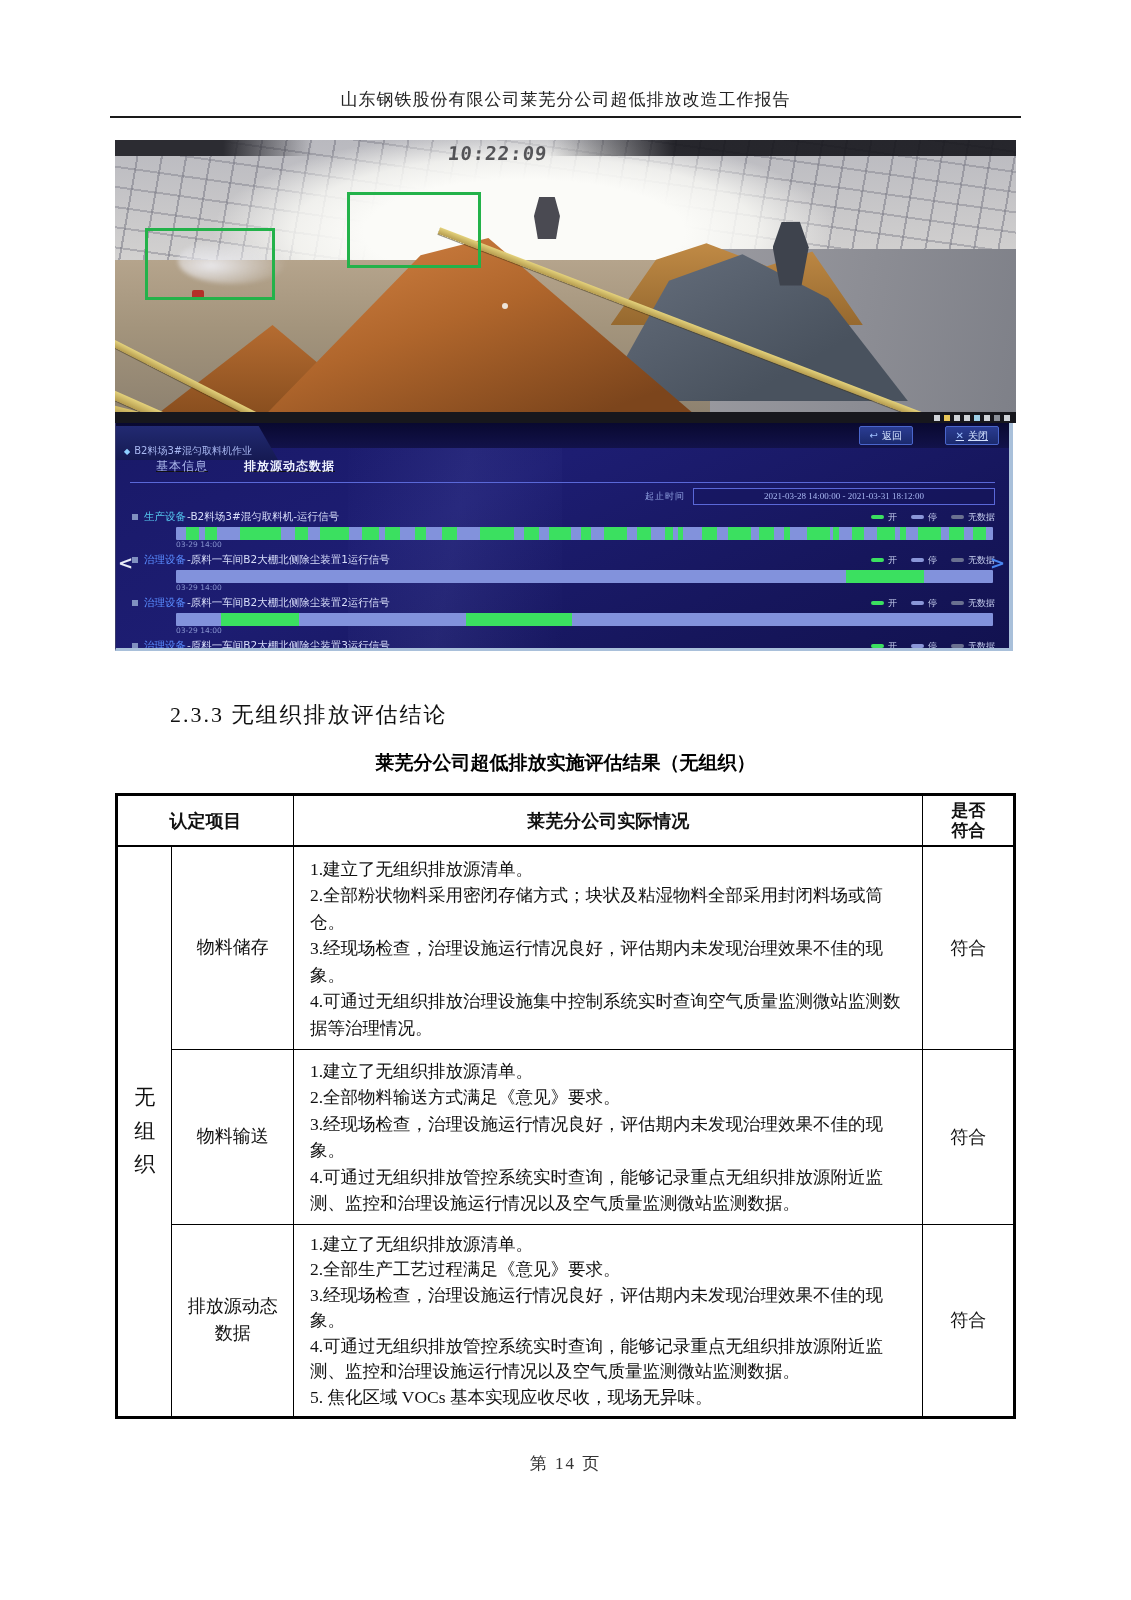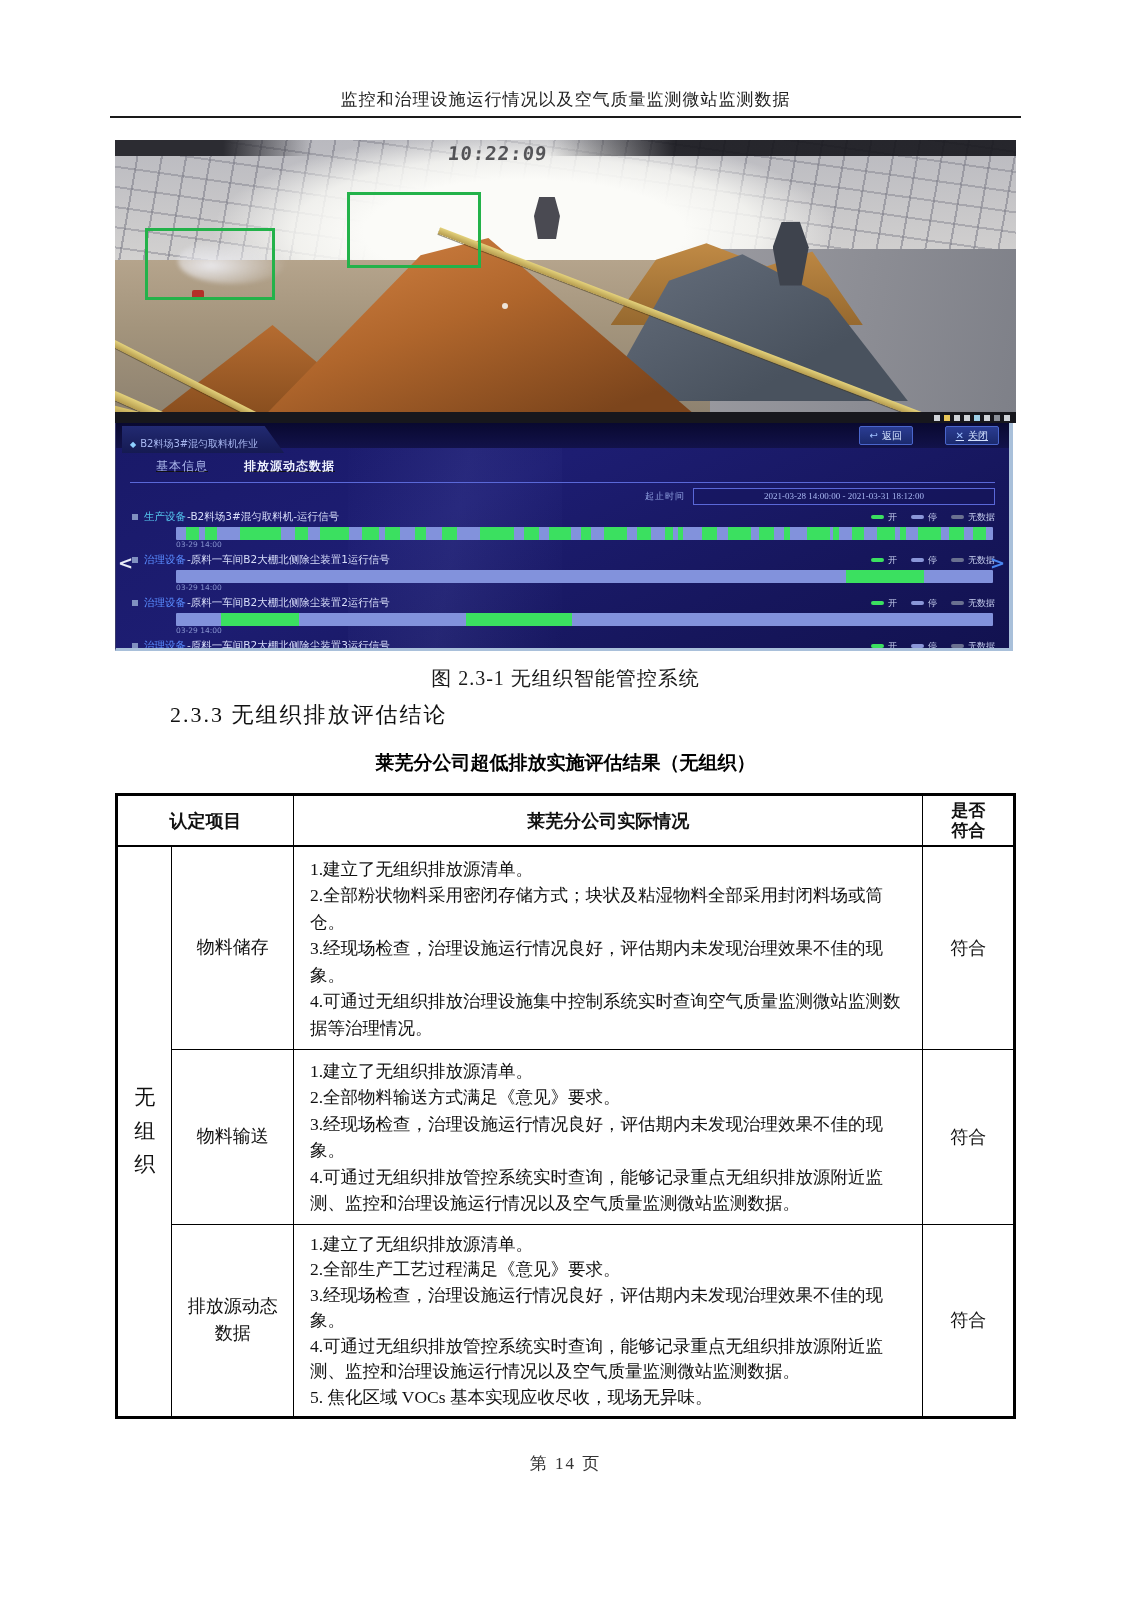--- a/index.html
+++ b/index.html
@@ -65,21 +65,21 @@
   .strip .chips i{display:block;width:6px;height:6px;background:#cfd3d8;}
   .strip .chips i:nth-child(2){background:#e8c75a}.strip .chips i:nth-child(5){background:#9fd0e8}
   .strip .chips i:nth-child(7){background:#8a8f98}
 
   
   .panel{position:relative;width:893px;height:225px;overflow:hidden;
     border-right:4px solid #a9c0da;border-bottom:3px solid #a9c0da;border-left:1px solid #3a3a6a;
     background:linear-gradient(155deg,#191968 0%,#1d1d72 38%,#16165c 75%,#121250 100%);}
   .panel-sheen{position:absolute;left:26%;top:0;width:24%;height:100%;background:linear-gradient(100deg,rgba(255,255,255,0) 0,rgba(140,150,230,.10) 50%,rgba(255,255,255,0) 100%);}
   .panel-titlebar{position:relative;height:25px;background:linear-gradient(#090930,#12124a);font-family:"DejaVu Sans",sans-serif;}
-  .win-tab{position:absolute;left:6px;top:3px;height:19px;line-height:19px;padding:8px 26px 0 8px;
+  .win-tab{position:absolute;left:0;top:3px;height:19px;line-height:19px;padding:15px 26px 0 8px;
     background:linear-gradient(#222a72,#151a52);color:#a9b8f2;font-size:10px;
     clip-path:polygon(0 0,88% 0,100% 100%,0 100%);}
   .win-tab .tabdot{color:#8fd0ff;margin-right:4px;font-size:8px;}
   .win-btn{position:absolute;top:3px;height:17px;line-height:17px;padding:0 10px;font-size:10px;
     color:#d4e2ff;background:linear-gradient(#2a3c92,#1b2a6e);border:1px solid #4a66cc;border-radius:2px;}
   .win-btn .ic{margin-right:4px;color:#9fc0ff;}
   .btn-back{right:96px;}
   .btn-close{right:10px;text-decoration:underline;}
   .panel-body{position:relative;padding:6px 14px 0 14px;font-family:"DejaVu Sans",sans-serif;}
   .ptabs{display:flex;gap:36px;padding:4px 26px 0 26px;border-bottom:1px solid #5a68d8;height:24px;text-decoration:underline;}
@@ -124,21 +124,21 @@
   .group-cell div{margin:0 auto;width:22px;font-size:21px;line-height:1.6;word-break:break-all;letter-spacing:0;}
   .item-cell{text-align:center;font-size:18px;line-height:1.5;padding:0 8px !important;}
   .detail-cell{font-size:17.5px;line-height:26.5px;padding:7px 8px 6px 16px !important;
     white-space:pre-line;vertical-align:middle;}
   .detail-tight{line-height:25.5px;}
   .verdict-cell{text-align:center;font-size:18px;}
 </style>
 </head>
 <body>
 
-<div class="page-header">监控和治理设施运行情况以及空气质量监测微站监测数据</div>
+<div class="page-header">山东钢铁股份有限公司莱芜分公司超低排放改造工作报告</div>
 <div class="header-rule"></div>
 
 <div class="figure">
   <div class="photo">
     <div class="roof"></div>
     <div class="arch-glow"></div>
     <div class="ground"></div>
     <div class="ground-right"></div>
     <div class="pile pile-orange-left"></div>
     <div class="pile pile-tan-right"></div>
@@ -278,21 +278,20 @@
                 <span class="lg"><i style="background:#6a7090"></i>无数据</span>
               </span>
     </div>
 
   </div>
   </div>
       <span class="chev chev-left">&lt;</span>
       <span class="chev chev-right">&gt;</span>
     </div>
   </div>
-  <div class="fig-caption">图 2.3-1 无组织智能管控系统</div>
 </div>
 
 <div class="section-heading">2.3.3 无组织排放评估结论</div>
 <div class="table-title">莱芜分公司超低排放实施评估结果（无组织）</div>
 
 <table class="assess">
   <colgroup>
     <col class="col-group">
       <col class="col-item">
       <col class="col-detail">

